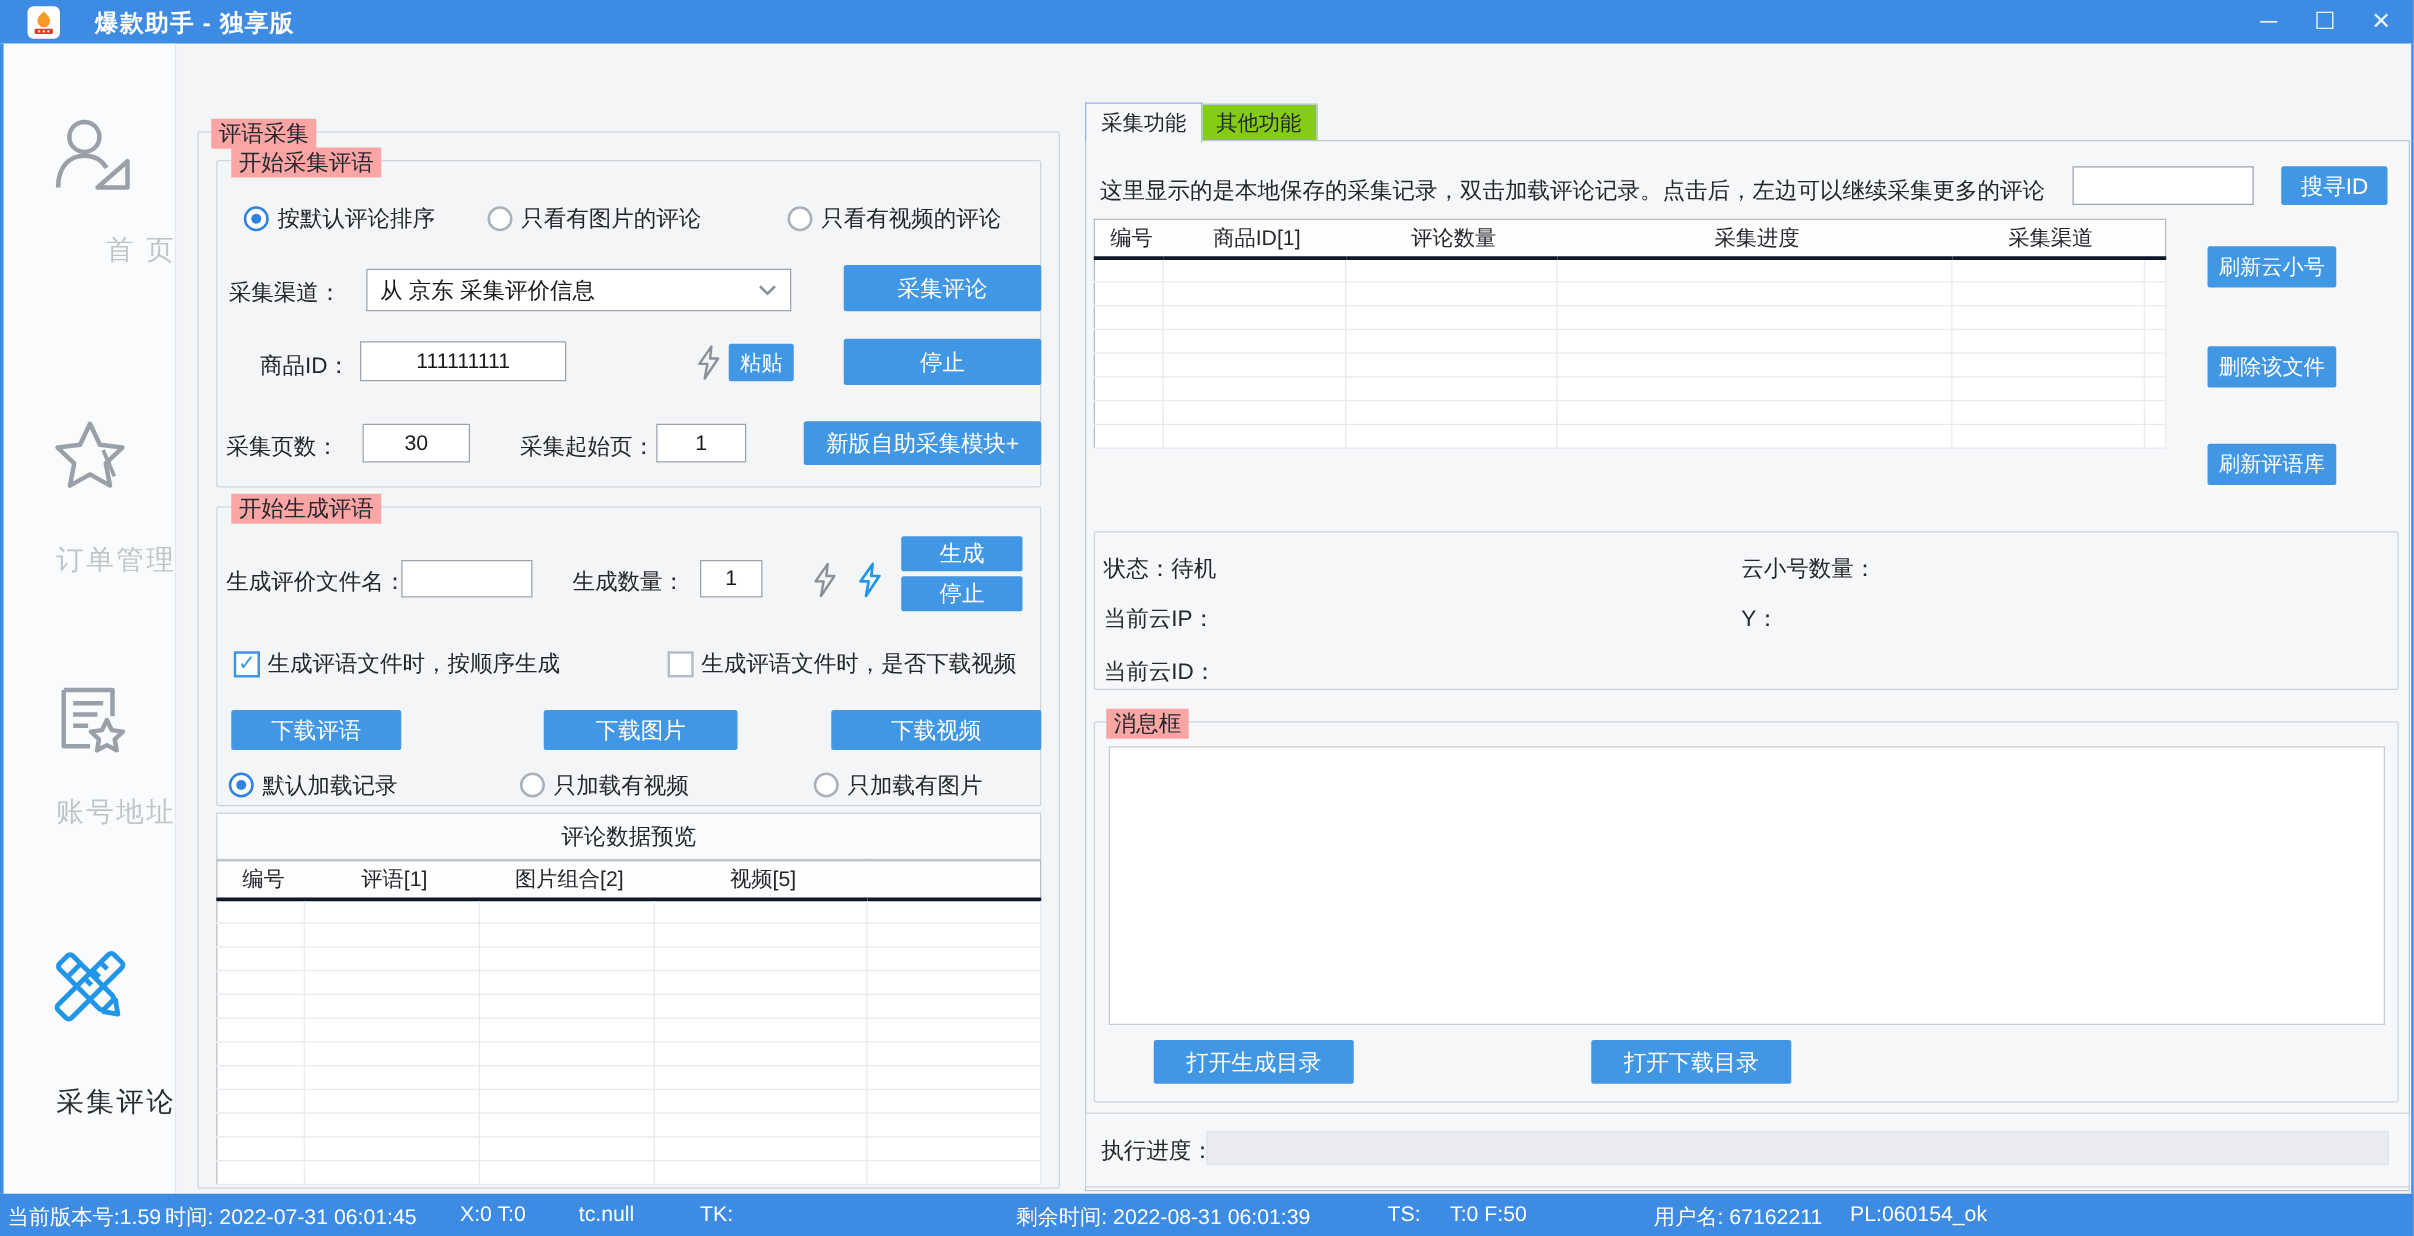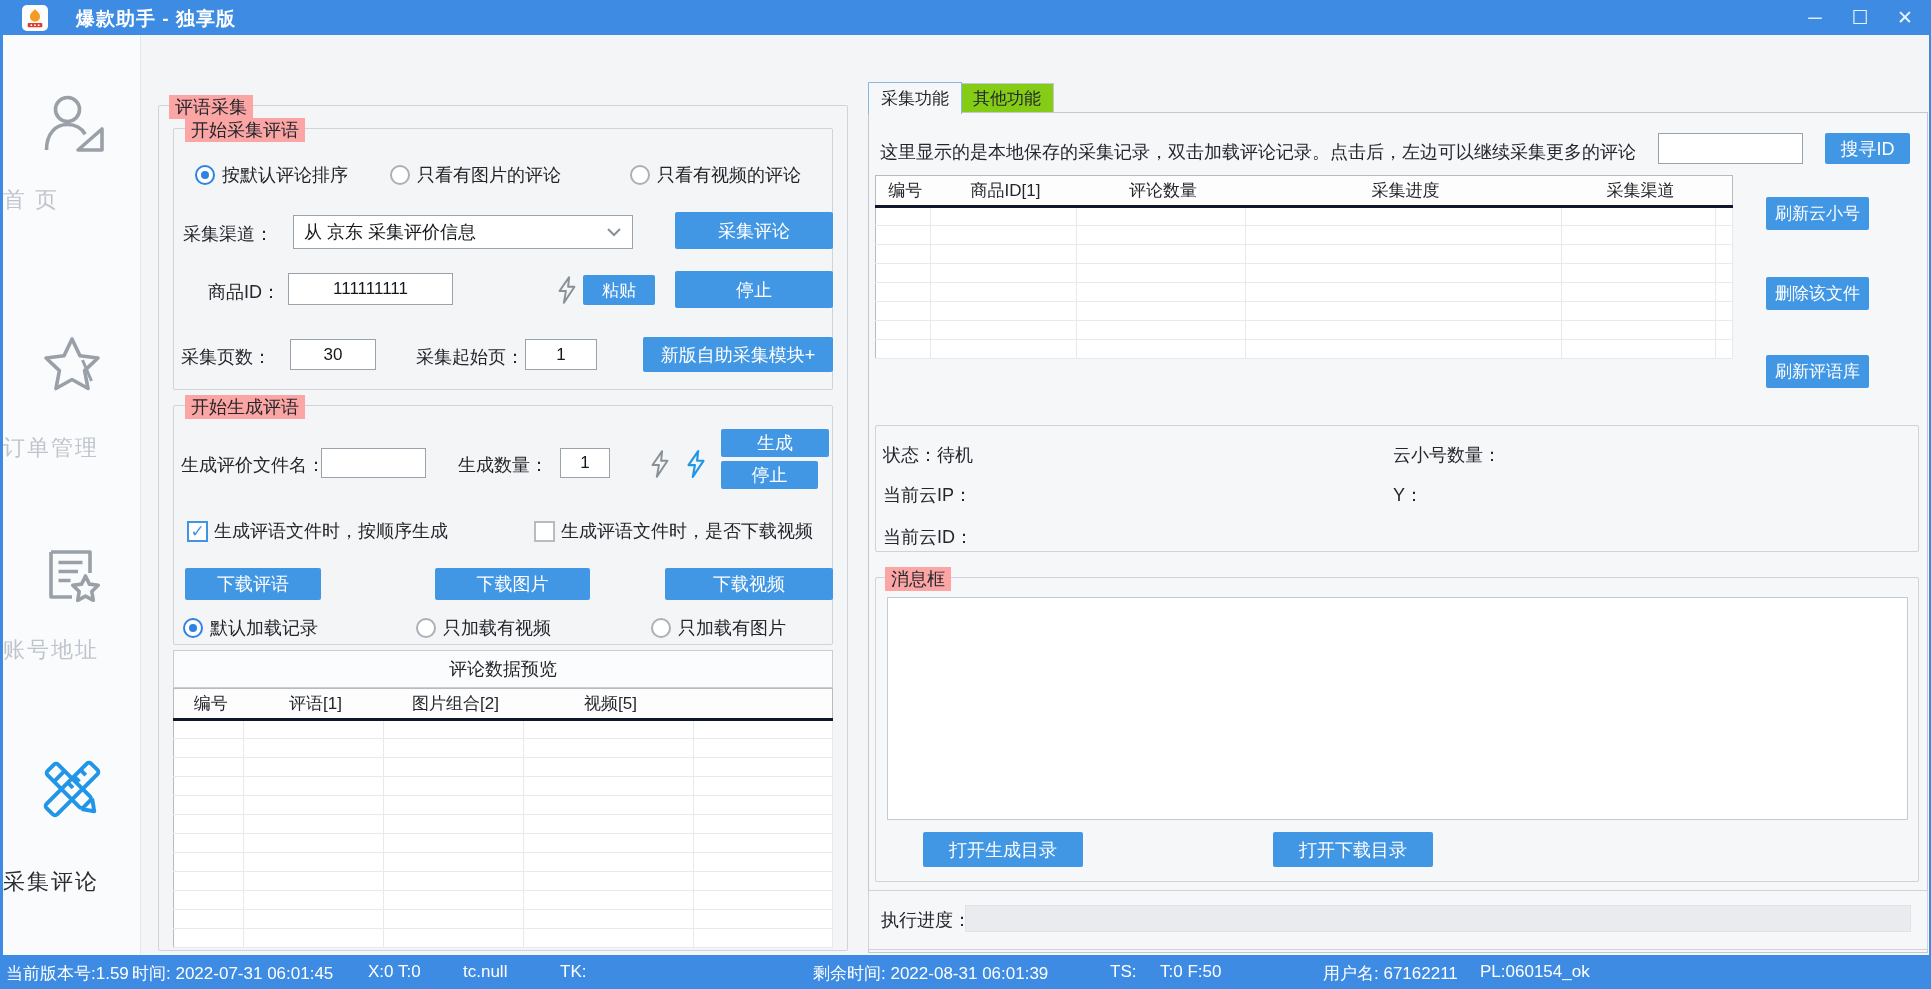--- a/index.html
+++ b/index.html
@@ -10,21 +10,21 @@
   .titlebar{position:absolute;left:0;top:0;width:1931px;height:35px;background:#3d8be2;display:flex;align-items:center;}
   .appicon{position:absolute;left:22px;top:5px;width:26px;height:26px;background:#fff;border-radius:5px;display:flex;align-items:center;justify-content:center;}
   .apptitle{position:absolute;left:76px;top:6px;color:#fff;font-size:19px;font-weight:bold;letter-spacing:1px;white-space:nowrap;}
   .winctl{position:absolute;top:0;width:44px;height:35px;color:#eaf2fc;font-size:19px;display:flex;align-items:center;justify-content:center;cursor:pointer;}
   .statusbar{position:absolute;left:0;top:955px;width:1931px;height:34px;background:#3d8be2;}
   .sbitem{position:absolute;top:7px;color:#fff;font-size:17px;white-space:nowrap;}
   
   .body{position:absolute;left:0;top:35px;width:1931px;height:920px;background:#f4f5f7;border-left:3px solid #3d8be2;border-right:2px solid #3d8be2;}
   
   .sidebar{position:absolute;left:0;top:0;width:138px;height:920px;background:#fafbfc;border-right:1px solid #e4e7ea;}
-  .side-label{position:absolute;width:138px;text-align:left;font-size:22px;letter-spacing:2px;white-space:nowrap;}
+  .side-label{position:absolute;width:138px;text-align:right;font-size:22px;letter-spacing:2px;white-space:nowrap;}
   .side-gray{color:#bfc4cc;}
   .side-dark{color:#2a2d33;}
   .side-icon{position:absolute;left:33px;width:72px;height:72px;}
   
   .gb{position:absolute;border:1px solid #cfd4da;border-radius:2px;}
   .gb-title{position:absolute;background:#fca5a5;padding:0 6px;font-size:18px;color:#23262b;z-index:2;white-space:nowrap;}
   
   .lbl{position:absolute;font-size:18px;color:#23262b;white-space:nowrap;}
   .btn{position:absolute;background:#4297e4;color:#fff;border:none;border-radius:2px;font-size:18px;display:flex;align-items:center;justify-content:center;cursor:pointer;white-space:nowrap;font-family:inherit;}
   .inp{position:absolute;border:1px solid #9aa2ab;background:#fff;font-size:17px;text-align:center;color:#16181b;padding:0 4px;font-family:inherit;}
@@ -146,21 +146,21 @@
           <path d="M2 2 l6 6 6-6" fill="none" stroke="#8a9097" stroke-width="2"></path>
         </svg>
     </div>
     <button class="btn" style="left:672px;top:177px;width:158px;height:37px;">采集评论</button>
 
     <span class="lbl" style="left:205px;top:245px;">商品ID：</span>
     <input class="inp" style="left: 285px; top: 238px; width: 165px; height: 32px;" value="111111111">
     <svg class="bolt" style="left:551px;top:240px;" viewBox="0 0 24 28">
       <path d="M14 2 L5 15 h6 l-2 11 10-15 h-6 z" fill="none" stroke="#8a9097" stroke-width="1.8" stroke-linejoin="round"></path>
     </svg>
-    <button class="btn" style="left:580px;top:240px;width:72px;height:30px;font-size:17px;">粘贴</button>
+    <button class="btn" style="left:580px;top:240px;width:52px;height:30px;font-size:17px;">粘贴</button>
     <button class="btn" style="left:672px;top:236px;width:158px;height:37px;">停止</button>
 
     <span class="lbl" style="left:178px;top:310px;">采集页数：</span>
     <input class="inp" style="left: 287px; top: 304px; width: 86px; height: 31px;" value="30">
     <span class="lbl" style="left:413px;top:310px;">采集起始页：</span>
     <input class="inp" style="left: 522px; top: 304px; width: 72px; height: 31px;" value="1">
     <button class="btn" style="left:640px;top:302px;width:190px;height:35px;">新版自助采集模块+</button>
 
     <div class="gb" style="left:170px;top:370px;width:660px;height:240px;"></div>
     <span class="gb-title" style="left:182px;top:360px;">开始生成评语</span>
@@ -168,21 +168,21 @@
     <span class="lbl" style="left:178px;top:418px;">生成评价文件名：</span>
     <input class="inp" style="left: 318px; top: 413px; width: 105px; height: 30px;" value="">
     <span class="lbl" style="left:455px;top:418px;">生成数量：</span>
     <input class="inp" style="left: 557px; top: 413px; width: 50px; height: 30px;" value="1">
     <svg class="bolt" style="left:644px;top:414px;" viewBox="0 0 24 28">
       <path d="M14 2 L5 15 h6 l-2 11 10-15 h-6 z" fill="none" stroke="#8a9097" stroke-width="1.8" stroke-linejoin="round"></path>
     </svg>
     <svg class="bolt" style="left:680px;top:414px;" viewBox="0 0 24 28">
       <path d="M14 2 L5 15 h6 l-2 11 10-15 h-6 z" fill="none" stroke="#2196e8" stroke-width="2" stroke-linejoin="round"></path>
     </svg>
-    <button class="btn" style="left:718px;top:394px;width:108px;height:28px;">生成</button>
+    <button class="btn" style="left:718px;top:394px;width:97px;height:28px;">生成</button>
     <button class="btn" style="left:718px;top:426px;width:97px;height:28px;">停止</button>
 
     <div class="chk chk-on" style="left:184px;top:484px;">
       <span class="cbox">✓</span>
       <span class="ctext">生成评语文件时，按顺序生成</span>
     </div>
     <div class="chk" style="left:531px;top:484px;">
       <span class="cbox">✓</span>
       <span class="ctext">生成评语文件时，是否下载视频</span>
     </div>

